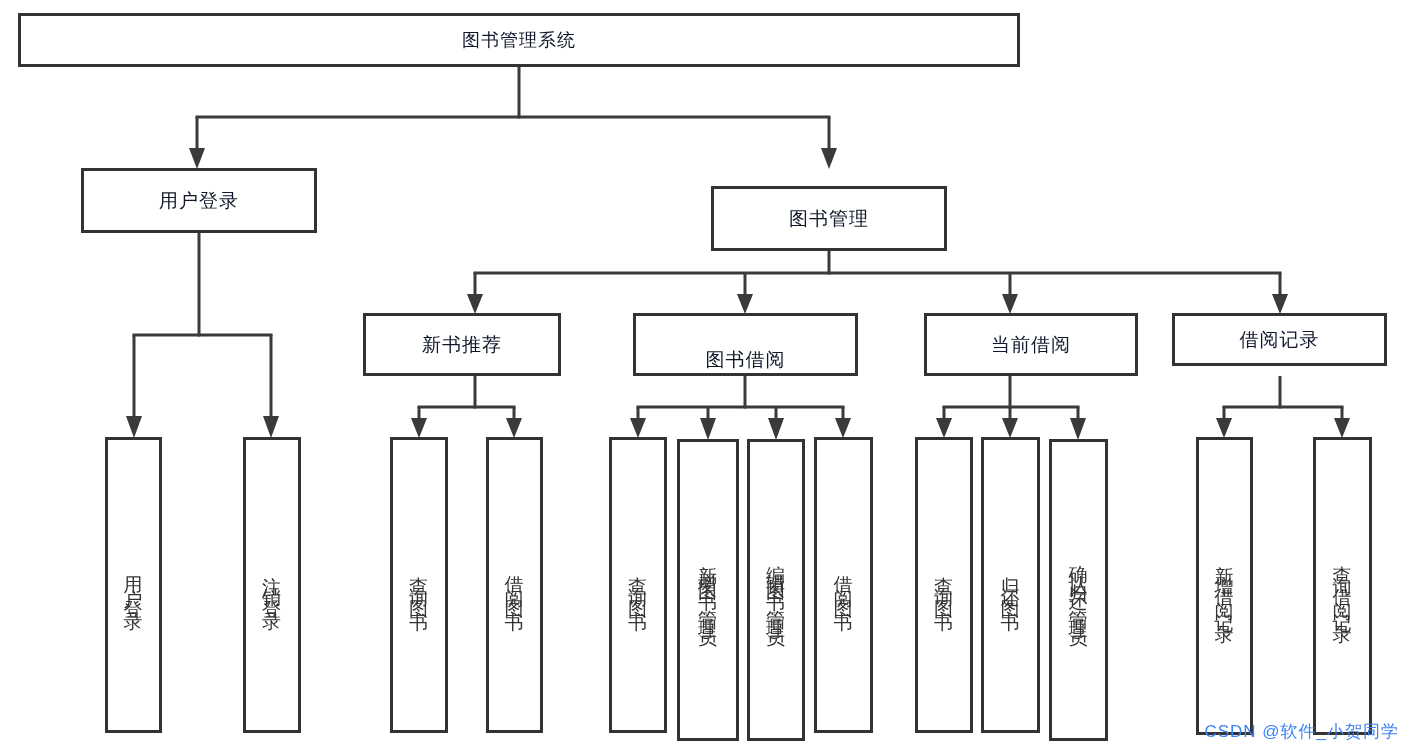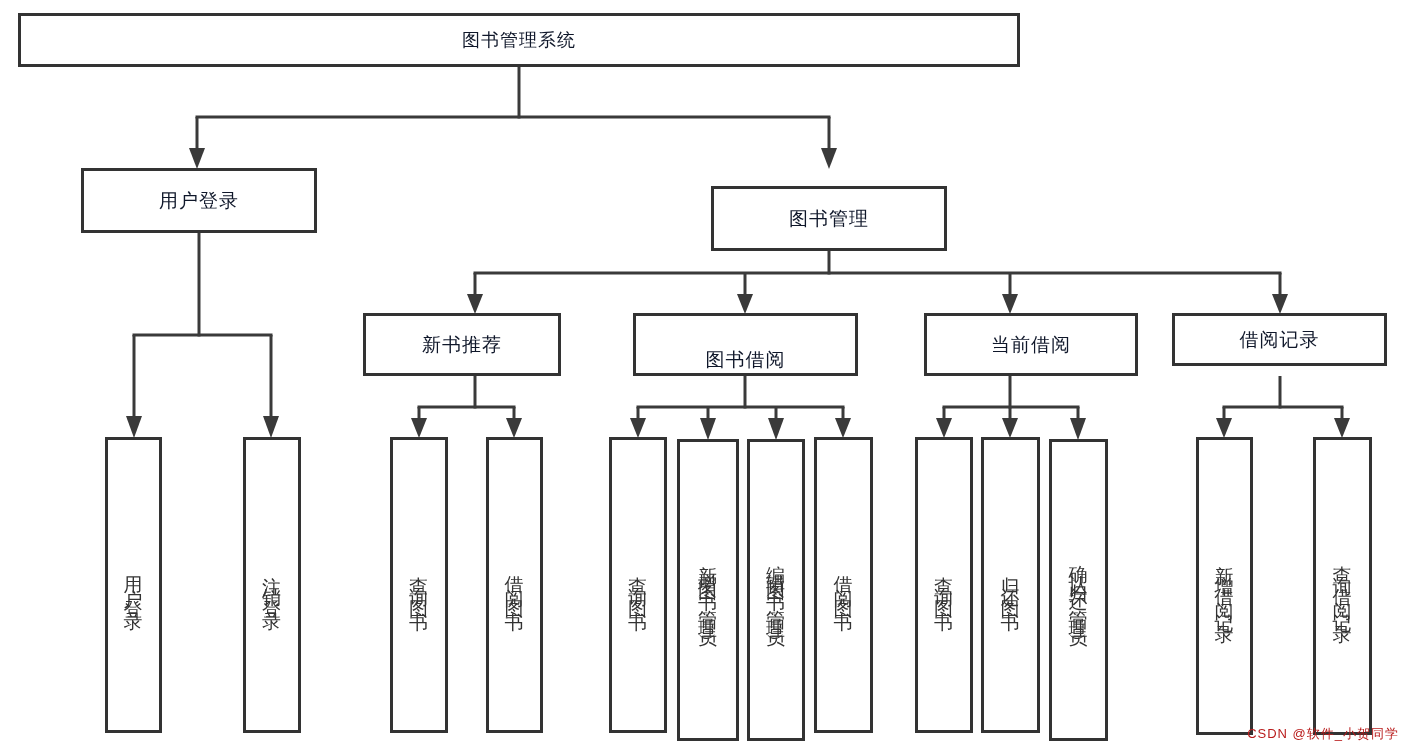--- a/index.html
+++ b/index.html
@@ -45,22 +45,22 @@
   .vbox .vtext {
     writing-mode: vertical-rl;
     letter-spacing: 12px;
     line-height: 1;
   }
   .vbox.long .vtext { letter-spacing: 9px; }
   .watermark {
     position: absolute;
     right: 6px;
     bottom: 4px;
-    font-size: 13px;
-    color: #b91c1c;
+    font-size: 17px;
+    color: #3b82f6;
     letter-spacing: 1px;
     z-index: 5;
     white-space: nowrap;
   }
 </style>
 </head>
 <body>
 
 <div class="stage">
 

